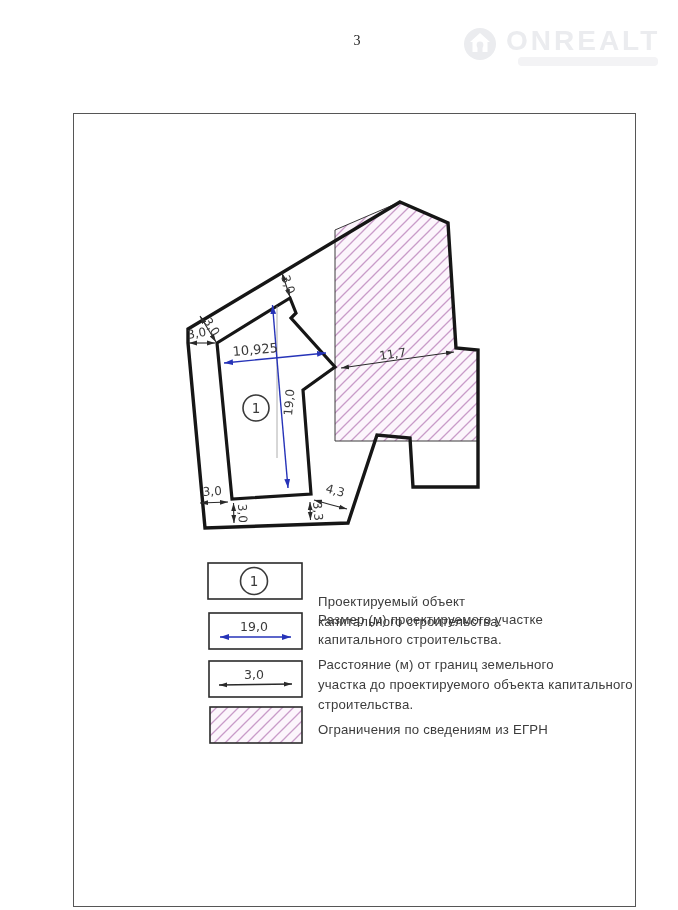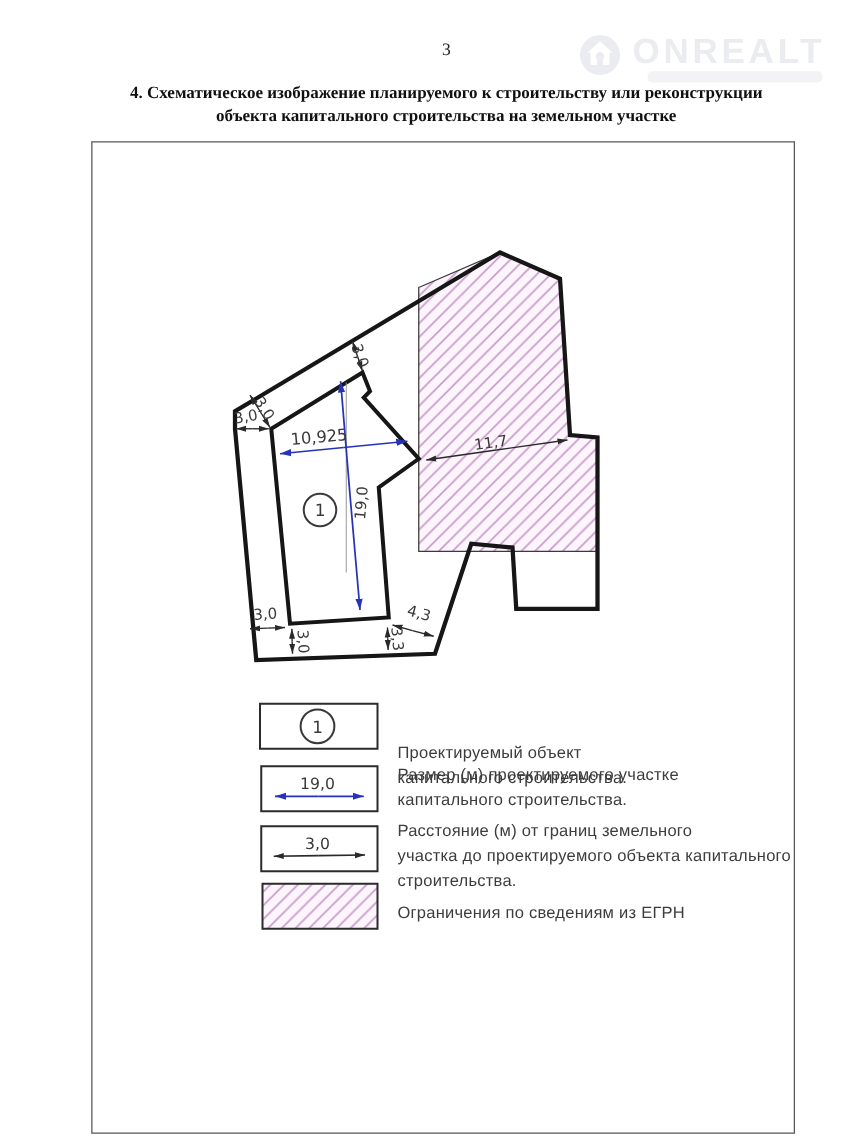--- a/index.html
+++ b/index.html
@@ -34,24 +34,20 @@
     <svg width="38" height="38" viewBox="0 0 38 38">
       <circle cx="18" cy="20" r="16" fill="#ebecef"></circle>
       <path d="M18 9 L28 18 L25.5 18 L25.5 28 L10.5 28 L10.5 18 L8 18 Z" fill="#ffffff"></path>
       <circle cx="18" cy="21" r="3.4" fill="#ebecef"></circle>
       <rect x="15.5" y="22.5" width="5" height="5.5" fill="#ebecef"></rect>
     </svg>
     <span class="logo-word">ONREALT</span>
   </div>
   <div class="logo-tagline"></div>
 
-  <div class="title">
-    <div>4. Схематическое изображение планируемого к строительству или реконструкции</div>
-    <div>объекта капитального строительства на земельном участке</div>
-  </div>
 
   <div class="frame"></div>
 
   <svg class="drawing-svg" width="678" height="910" viewBox="0 0 678 910">
     <defs>
       <pattern id="hatch" width="11" height="11" patternUnits="userSpaceOnUse">
         <rect width="11" height="11" fill="#fcf5fc"></rect>
         <path d="M-3,3 L3,-3 M0,11 L11,0 M8,14 L14,8" stroke="#c99bc9" stroke-width="1.3"></path>
       </pattern>
       <marker id="arrK" viewBox="0 0 8 6" refX="8" refY="3" markerWidth="8" markerHeight="6" markerUnits="userSpaceOnUse" orient="auto">

